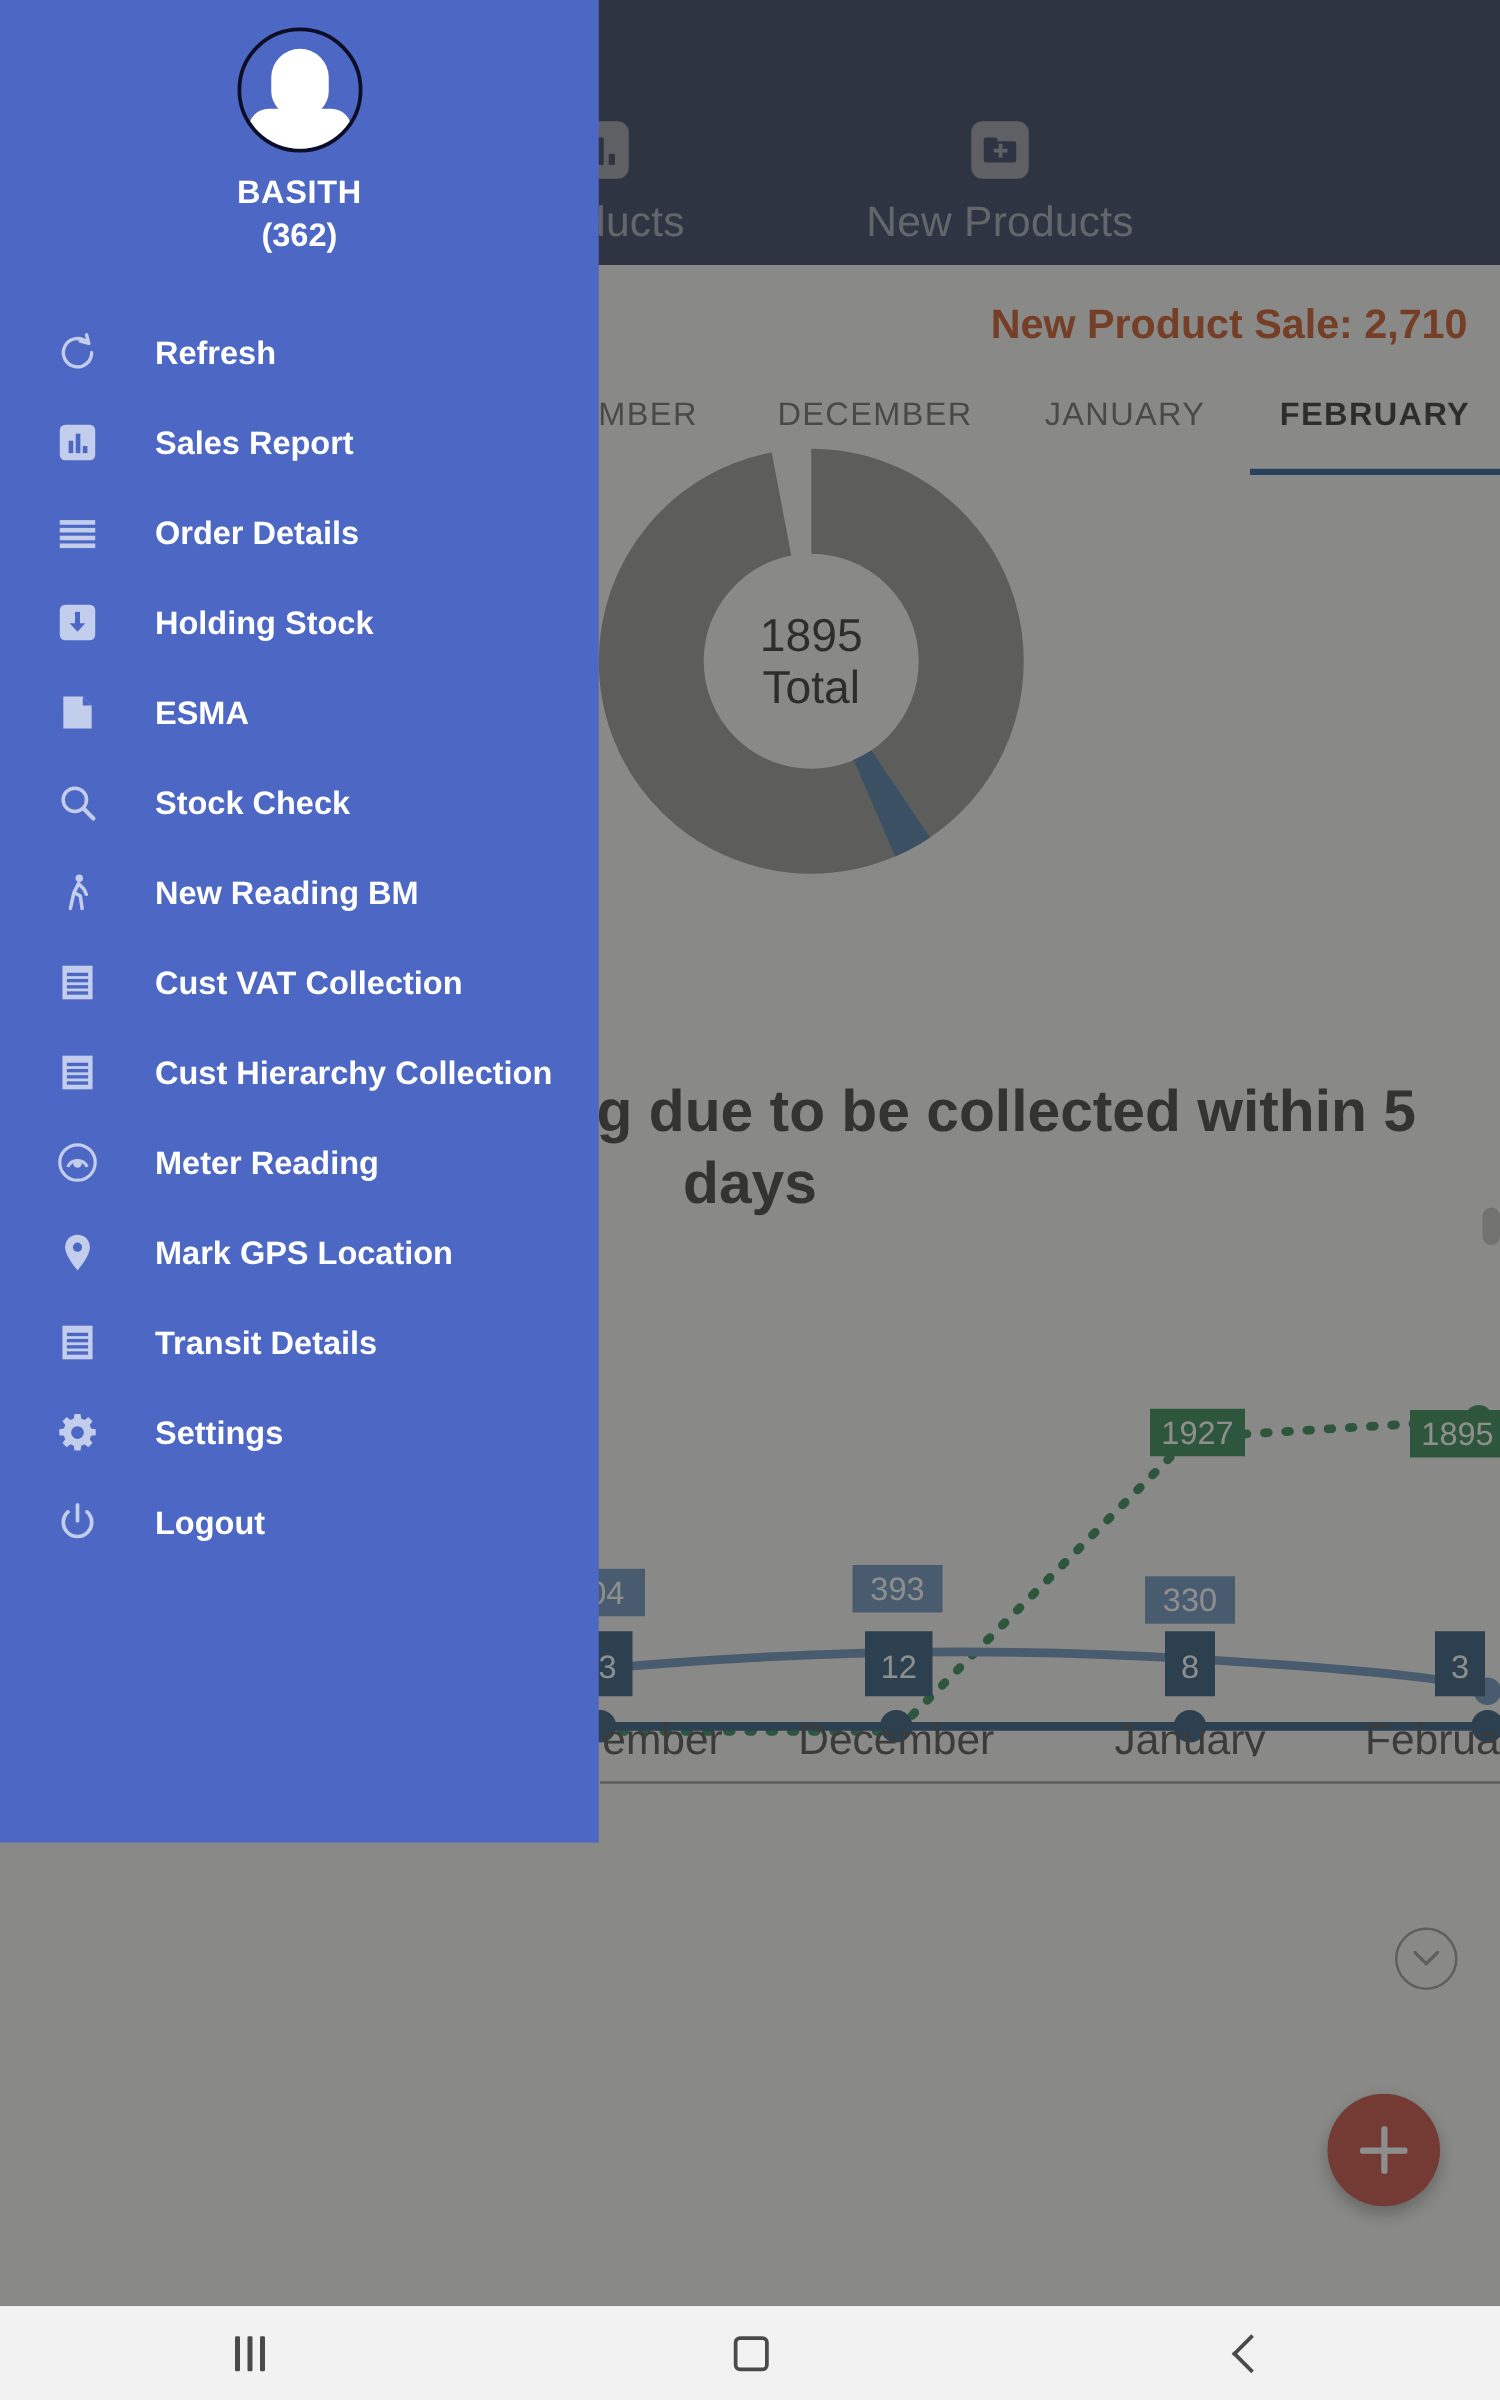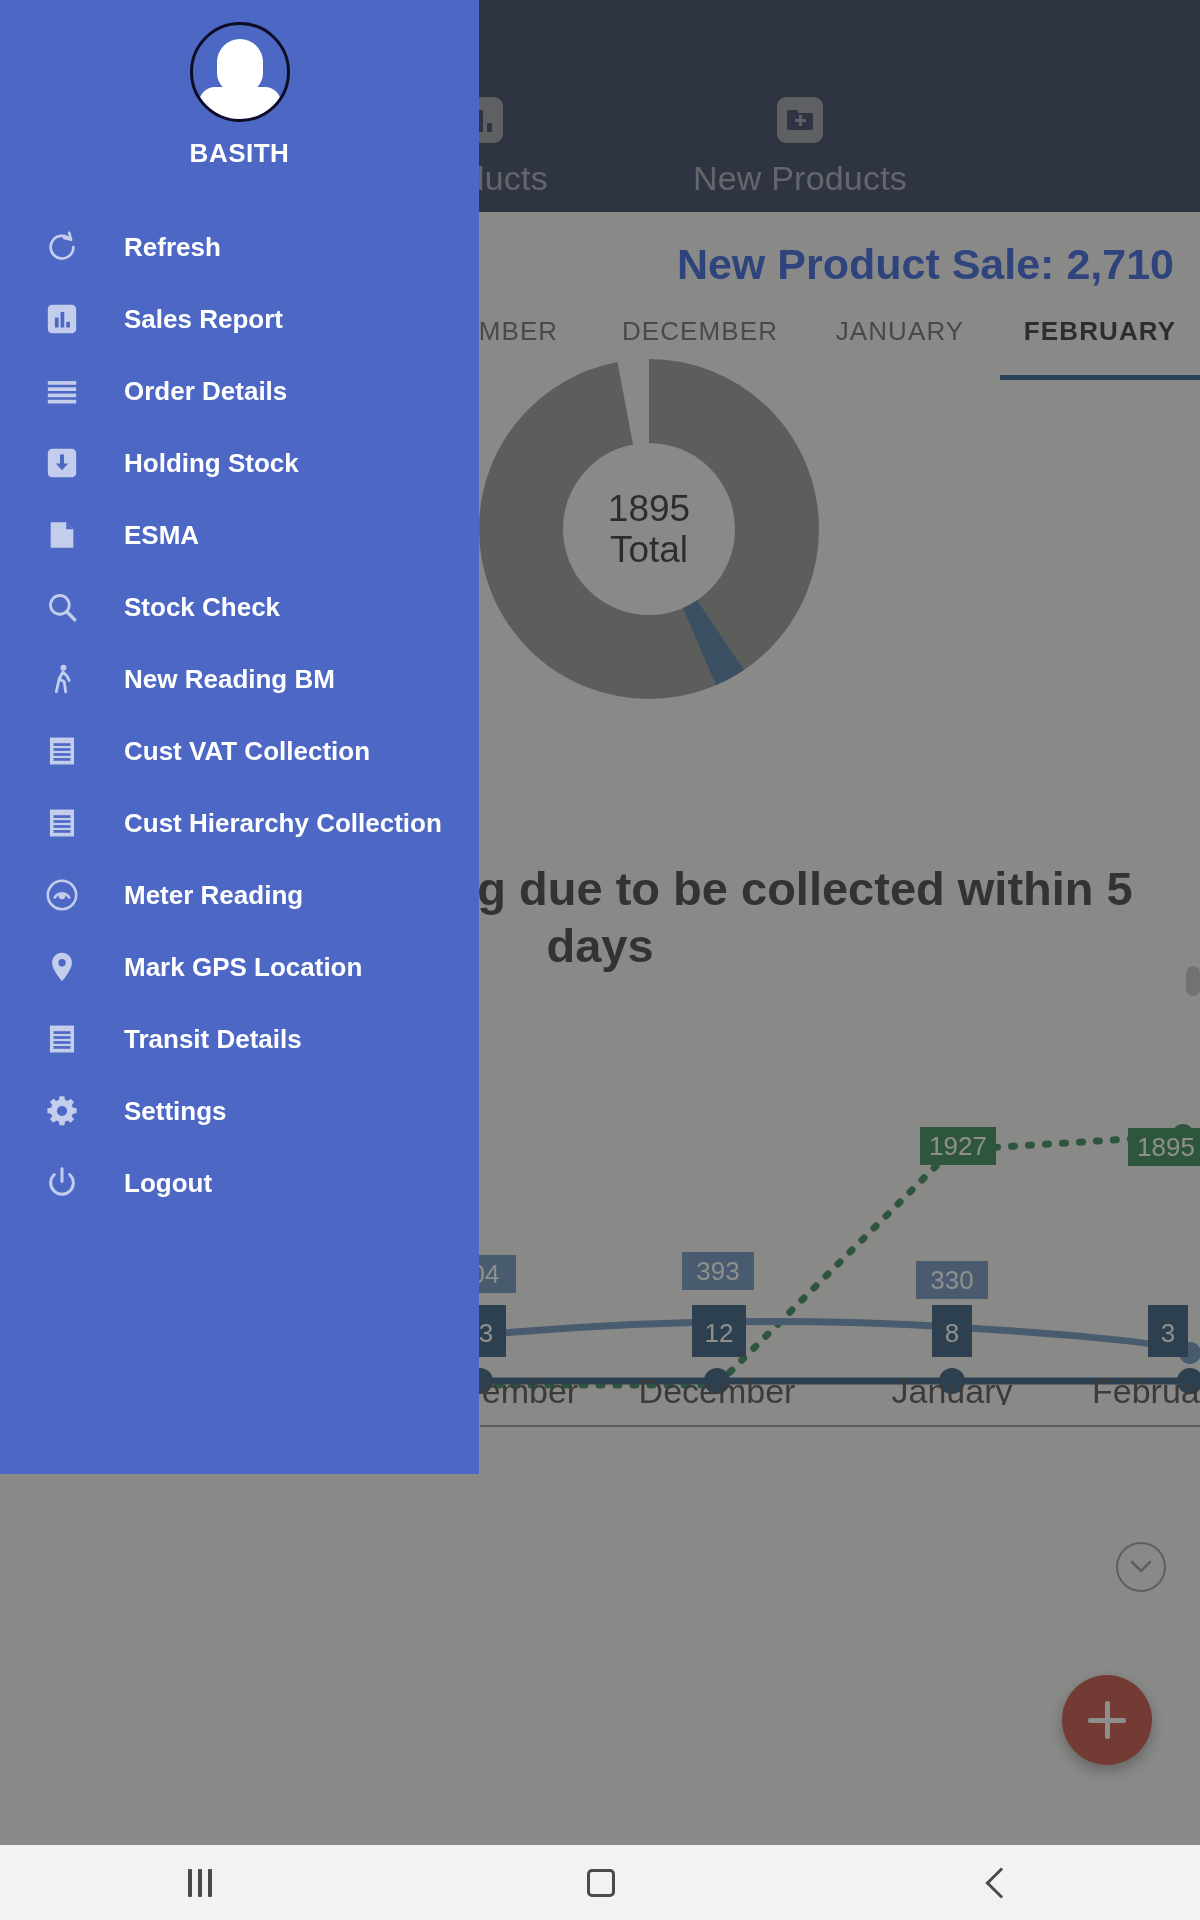--- a/index.html
+++ b/index.html
@@ -41,21 +41,21 @@
   
   .folderplus { position:relative; width:26px; height:20px; }
   .folderplus .fbody { position:absolute; left:0; bottom:0; width:26px; height:17px; background:#1d2a4d; border-radius:2px; }
   .folderplus .ftab { position:absolute; left:0; top:0; width:11px; height:5px; background:#1d2a4d; border-radius:2px 2px 0 0; }
   .folderplus .fp-v { position:absolute; left:12px; bottom:4px; width:3px; height:11px; background:#8c919c; }
   .folderplus .fp-h { position:absolute; left:8px; bottom:8px; width:11px; height:3px; background:#8c919c; }
 
   
   .sale-headline {
     position:absolute; right:26px; top:240px;
-    font-size:43px; font-weight:bold; color:#1d4ed8;
+    font-size:33px; font-weight:bold; color:#c2410c;
     white-space:nowrap;
   }
 
   
   .month-strip { position:absolute; left:0; top:316px; width:1200px; height:64px; }
   .mtab {
     position:absolute; top:0; height:64px; text-align:center;
     font-size:26px; color:#5b5b5b; letter-spacing:1.1px;
   }
   .mtab.active { color:#1a1a1a; font-weight:bold; }
@@ -288,20 +288,21 @@
   <div id="scrim"></div>
 
   <div id="drawer">
 
     <div class="profile">
       <div class="avatar">
         <div class="head"></div>
           <div class="body"></div>
       </div>
       <div class="pname">BASITH</div>
+      <div class="pcode">(362)</div>
     </div>
 
     <div class="menu">
 
       <div class="mitem">
         <span class="mico ic">
           <svg width="34" height="34" viewBox="0 0 24 24">
             <path d="M17.6 6.4A8 8 0 1 0 20 12" fill="none" stroke="#c3cdec" stroke-width="1.9" stroke-linecap="round"></path>
             <path d="M13.5 5.6 L18.4 6.9 L17.1 2" fill="none" stroke="#c3cdec" stroke-width="1.9" stroke-linecap="round" stroke-linejoin="round"></path>
           </svg>

